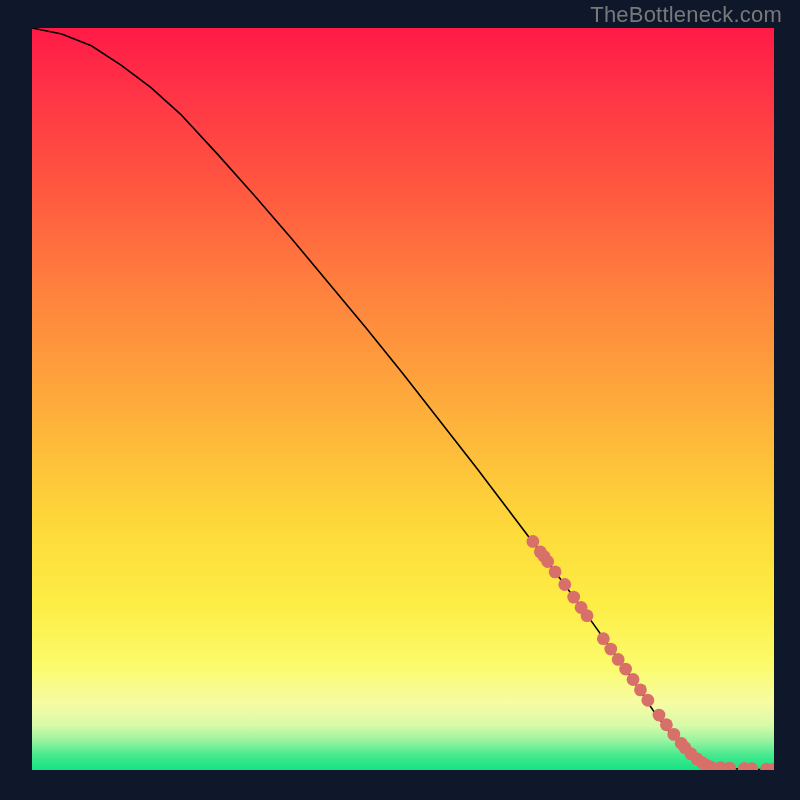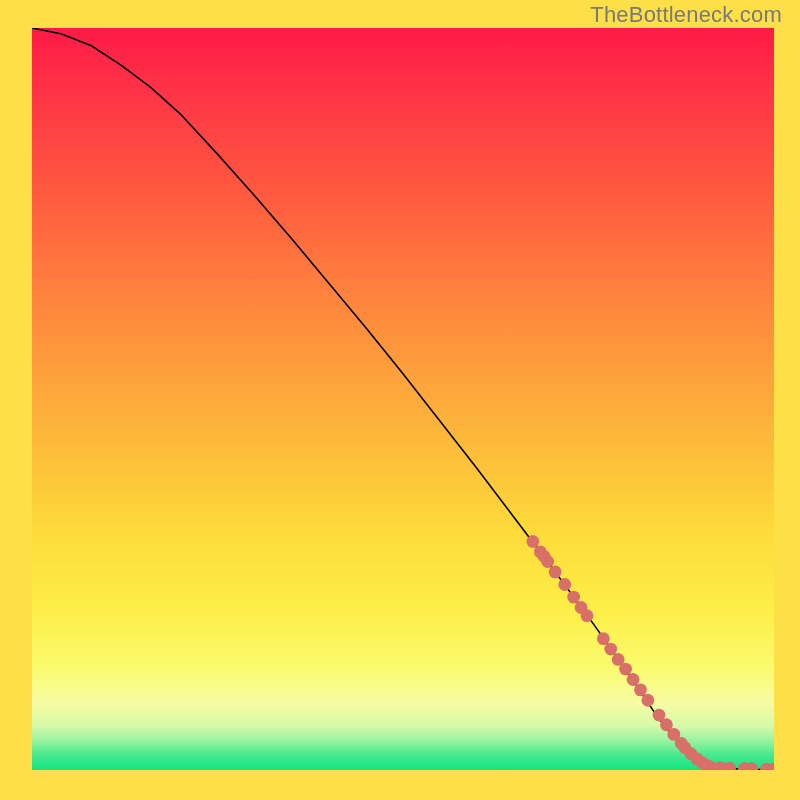--- a/index.html
+++ b/index.html
@@ -1,21 +1,21 @@
 <!DOCTYPE html>
 <html><head>
 <meta charset="utf-8">
 <style>
   * { margin: 0; padding: 0; box-sizing: border-box; }
   html, body { width: 800px; height: 800px; background: #000; overflow: hidden; }
   .wrap {
     position: relative;
     width: 800px;
     height: 800px;
-    background: #fde047;
+    background: #0f172a;
   }
   .watermark {
     position: absolute;
     top: 2px;
     right: 18px;
     font-family: Arial, sans-serif;
     font-size: 22px;
     color: #79797a;
     letter-spacing: 0.2px;
   }

